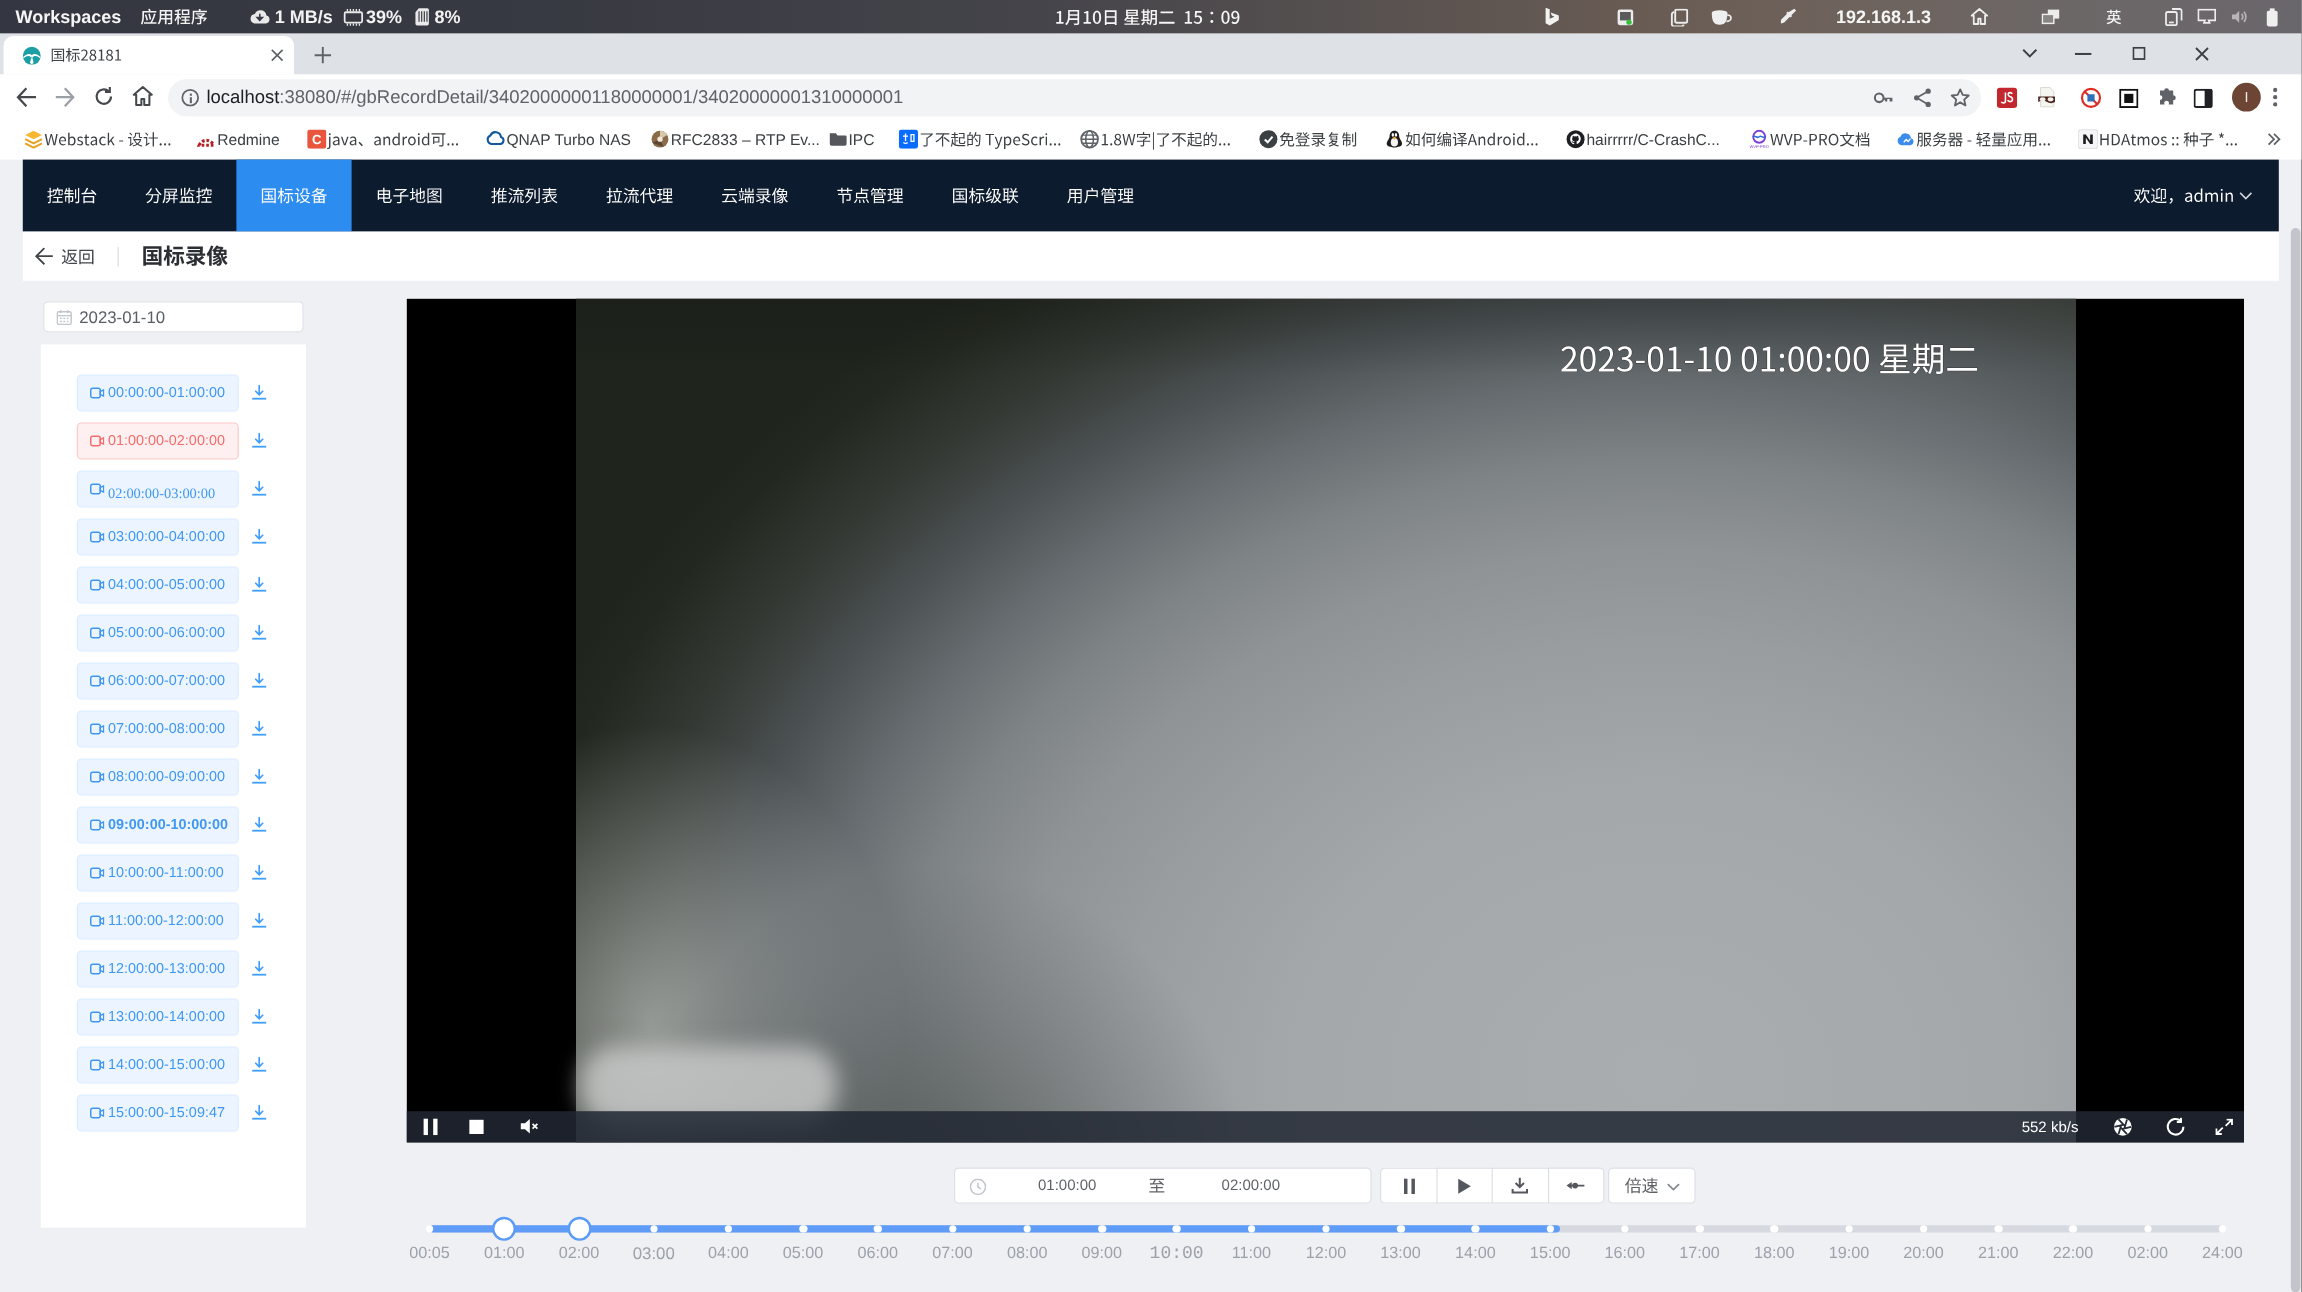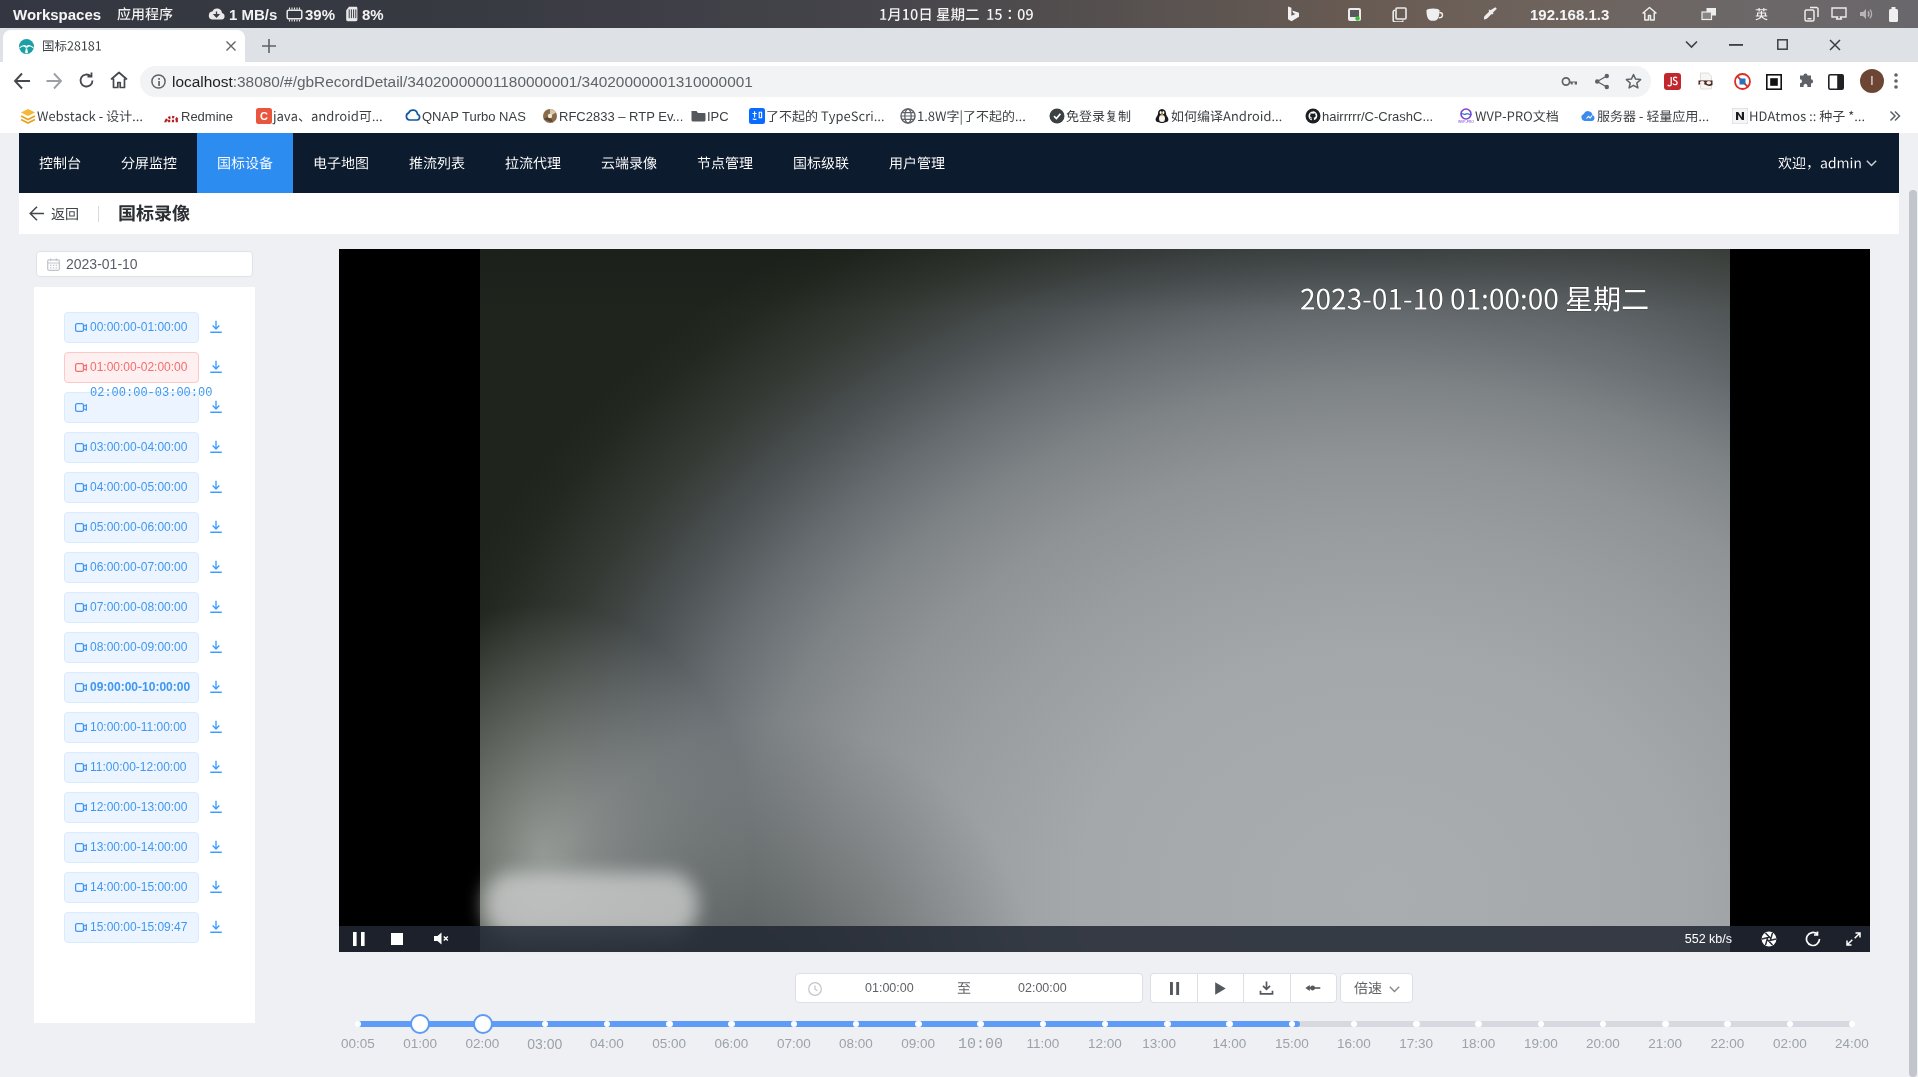--- a/index.html
+++ b/index.html
@@ -350,21 +350,21 @@
 <div style="position:absolute;left:90px;top:355.0px;height:24px;display:flex;align-items:center;font-family:'Liberation Sans',sans-serif;font-size:12px;font-weight:400;color:#f56c6c;letter-spacing:0;white-space:pre">01:00:00-02:00:00</div>
 <svg style="position:absolute;left:209px;top:360.0px" width="14" height="14" viewBox="0 0 14 14">
     <path d="M7 0.8v7.7M3.7 5.6L7 9l3.3-3.4" fill="none" stroke="#409eff" stroke-width="1.4"></path>
     <rect x="1.2" y="11.5" width="11.6" height="1.5" fill="#409eff"></rect>
   </svg>
 <div style="position:absolute;left:64px;top:391.5px;width:135px;height:31px;background:#ecf5ff;border:1px solid #d9ecff;border-radius:4px"></div>
 <svg style="position:absolute;left:74.5px;top:401.5px" width="12" height="11" viewBox="0 0 12 11">
     <rect x="0.6" y="1.6" width="7.9" height="7.8" rx="1.6" fill="none" stroke="#3f97f0" stroke-width="1.25"></rect>
     <path d="M8.5 4.3L11.4 2.9v5.2L8.5 6.7z" fill="none" stroke="#3f97f0" stroke-width="1.15"></path>
   </svg>
-<div style="position:absolute;left:90px;top:381px;height:24px;display:flex;align-items:center;font-family:Liberation Mono, monospace;font-size:12px;font-weight:400;color:#3f97f0;letter-spacing:0;white-space:pre">02:00:00-03:00:00</div>
+<div style="position:absolute;left:90px;top:399px;height:24px;display:flex;align-items:center;font-family:Liberation Serif, serif;font-size:12px;font-weight:400;color:#3f97f0;letter-spacing:0;white-space:pre">02:00:00-03:00:00</div>
 <svg style="position:absolute;left:209px;top:400.0px" width="14" height="14" viewBox="0 0 14 14">
     <path d="M7 0.8v7.7M3.7 5.6L7 9l3.3-3.4" fill="none" stroke="#409eff" stroke-width="1.4"></path>
     <rect x="1.2" y="11.5" width="11.6" height="1.5" fill="#409eff"></rect>
   </svg>
 <div style="position:absolute;left:64px;top:431.5px;width:135px;height:31px;background:#ecf5ff;border:1px solid #d9ecff;border-radius:4px"></div>
 <svg style="position:absolute;left:74.5px;top:441.5px" width="12" height="11" viewBox="0 0 12 11">
     <rect x="0.6" y="1.6" width="7.9" height="7.8" rx="1.6" fill="none" stroke="#3f97f0" stroke-width="1.25"></rect>
     <path d="M8.5 4.3L11.4 2.9v5.2L8.5 6.7z" fill="none" stroke="#3f97f0" stroke-width="1.15"></path>
   </svg>
 <div style="position:absolute;left:90px;top:435.0px;height:24px;display:flex;align-items:center;font-family:'Liberation Sans',sans-serif;font-size:12px;font-weight:400;color:#3f97f0;letter-spacing:0;white-space:pre">03:00:00-04:00:00</div>
@@ -580,29 +580,29 @@
 <div style="position:absolute;left:831.0px;top:1036px;width:50px;text-align:center;font-size:13.5px;color:#9ca1aa;font-family:'Liberation Sans',sans-serif">08:00</div>
 <div style="position:absolute;left:915.0px;top:1020.75px;width:6.5px;height:6.5px;border-radius:50%;background:#fff"></div>
 <div style="position:absolute;left:893.2px;top:1036px;width:50px;text-align:center;font-size:13.5px;color:#9ca1aa;font-family:'Liberation Sans',sans-serif">09:00</div>
 <div style="position:absolute;left:977.2px;top:1020.75px;width:6.5px;height:6.5px;border-radius:50%;background:#fff"></div>
 <div style="position:absolute;left:955.5px;top:1036px;width:50px;text-align:center;font-size:15px;color:#9ca1aa;font-family:Liberation Mono, monospace">10:00</div>
 <div style="position:absolute;left:1039.5px;top:1020.75px;width:6.5px;height:6.5px;border-radius:50%;background:#fff"></div>
 <div style="position:absolute;left:1017.8px;top:1036px;width:50px;text-align:center;font-size:13.5px;color:#9ca1aa;font-family:'Liberation Sans',sans-serif">11:00</div>
 <div style="position:absolute;left:1101.8px;top:1020.75px;width:6.5px;height:6.5px;border-radius:50%;background:#fff"></div>
 <div style="position:absolute;left:1080.0px;top:1036px;width:50px;text-align:center;font-size:13.5px;color:#9ca1aa;font-family:'Liberation Sans',sans-serif">12:00</div>
 <div style="position:absolute;left:1164.0px;top:1020.75px;width:6.5px;height:6.5px;border-radius:50%;background:#fff"></div>
-<div style="position:absolute;left:1142.2px;top:1036px;width:50px;font-size:13.5px;color:#9ca1aa;font-family:'Liberation Sans',sans-serif">13:00</div>
+<div style="position:absolute;left:1142.2px;top:1036px;width:50px;text-align:center;font-size:13.5px;color:#9ca1aa;font-family:'Liberation Sans',sans-serif">13:00</div>
 <div style="position:absolute;left:1226.2px;top:1020.75px;width:6.5px;height:6.5px;border-radius:50%;background:#fff"></div>
 <div style="position:absolute;left:1204.5px;top:1036px;width:50px;text-align:center;font-size:13.5px;color:#9ca1aa;font-family:'Liberation Sans',sans-serif">14:00</div>
 <div style="position:absolute;left:1288.5px;top:1020.75px;width:6.5px;height:6.5px;border-radius:50%;background:#fff"></div>
 <div style="position:absolute;left:1266.8px;top:1036px;width:50px;text-align:center;font-size:13.5px;color:#9ca1aa;font-family:'Liberation Sans',sans-serif">15:00</div>
 <div style="position:absolute;left:1350.8px;top:1020.75px;width:6.5px;height:6.5px;border-radius:50%;background:#fff"></div>
 <div style="position:absolute;left:1329.0px;top:1036px;width:50px;text-align:center;font-size:13.5px;color:#9ca1aa;font-family:'Liberation Sans',sans-serif">16:00</div>
 <div style="position:absolute;left:1413.0px;top:1020.75px;width:6.5px;height:6.5px;border-radius:50%;background:#fff"></div>
-<div style="position:absolute;left:1391.2px;top:1036px;width:50px;text-align:center;font-size:13.5px;color:#9ca1aa;font-family:'Liberation Sans',sans-serif">17:30</div>
+<div style="position:absolute;left:1391.2px;top:1036px;width:50px;text-align:center;font-size:13.5px;color:#9ca1aa;font-family:'Liberation Sans',sans-serif">17:00</div>
 <div style="position:absolute;left:1475.2px;top:1020.75px;width:6.5px;height:6.5px;border-radius:50%;background:#fff"></div>
 <div style="position:absolute;left:1453.5px;top:1036px;width:50px;text-align:center;font-size:13.5px;color:#9ca1aa;font-family:'Liberation Sans',sans-serif">18:00</div>
 <div style="position:absolute;left:1537.5px;top:1020.75px;width:6.5px;height:6.5px;border-radius:50%;background:#fff"></div>
 <div style="position:absolute;left:1515.8px;top:1036px;width:50px;text-align:center;font-size:13.5px;color:#9ca1aa;font-family:'Liberation Sans',sans-serif">19:00</div>
 <div style="position:absolute;left:1599.8px;top:1020.75px;width:6.5px;height:6.5px;border-radius:50%;background:#fff"></div>
 <div style="position:absolute;left:1578.0px;top:1036px;width:50px;text-align:center;font-size:13.5px;color:#9ca1aa;font-family:'Liberation Sans',sans-serif">20:00</div>
 <div style="position:absolute;left:1662.0px;top:1020.75px;width:6.5px;height:6.5px;border-radius:50%;background:#fff"></div>
 <div style="position:absolute;left:1640.2px;top:1036px;width:50px;text-align:center;font-size:13.5px;color:#9ca1aa;font-family:'Liberation Sans',sans-serif">21:00</div>
 <div style="position:absolute;left:1724.2px;top:1020.75px;width:6.5px;height:6.5px;border-radius:50%;background:#fff"></div>
 <div style="position:absolute;left:1702.5px;top:1036px;width:50px;text-align:center;font-size:13.5px;color:#9ca1aa;font-family:'Liberation Sans',sans-serif">22:00</div>

